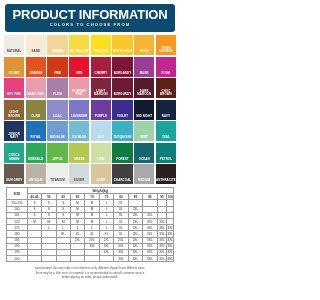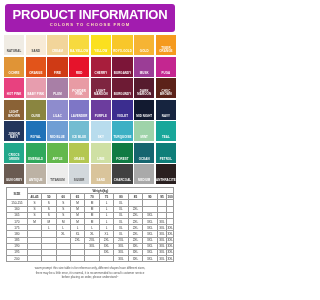--- a/index.html
+++ b/index.html
@@ -12,21 +12,21 @@
   #page {
     width: 180px; height: 300px;
     position: relative;
     background: #fff;
     padding: 0;
   }
 
   
   .header {
     margin: 4px 5px 0 5px;
-    background: #a21caf;
+    background: #0c4a6e;
     border-radius: 3px;
     padding: 4px 2px 3px 2px;
     text-align: center;
   }
   .header-title {
     color: #ffffff;
     font-weight: bold;
     font-size: 13px;
     letter-spacing: -0.2px;
     line-height: 13px;

